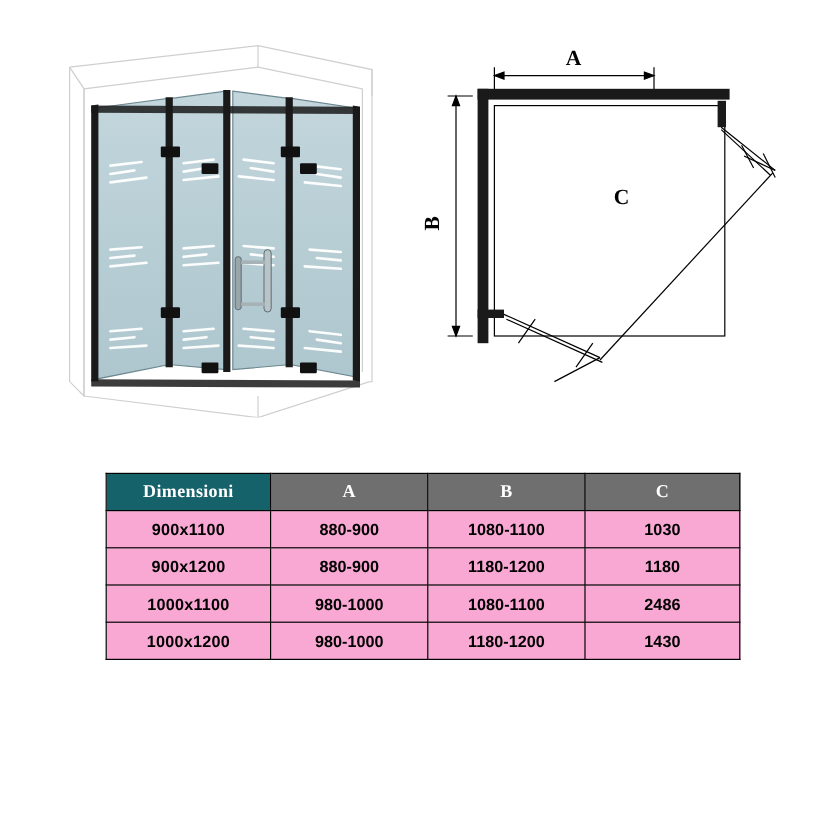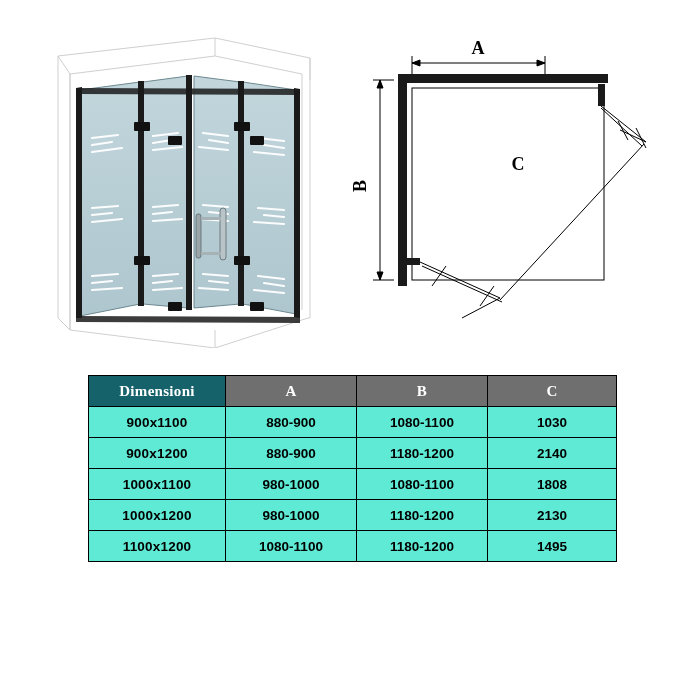--- a/index.html
+++ b/index.html
@@ -34,21 +34,21 @@
     top: 18px;
     width: 320px;
     height: 330px;
   }
   .svg-full { display: block; width: 100%; height: 100%; }
 
   
   .table-wrap {
     position: absolute;
     left: 88px;
-    top: 375px;
+    top: 394px;
     width: 524px;
   }
   table.dims {
     border-collapse: collapse;
     width: 100%;
     table-layout: fixed;
   }
   table.dims th, table.dims td {
     border: 1px solid #000000;
     height: 30px;
@@ -62,21 +62,21 @@
   table.dims thead th {
     color: #ffffff;
     font-family: "Liberation Serif", serif;
     font-size: 15px;
     letter-spacing: 0.3px;
   }
   th.h0 { background: #15626b; width: 136px; }
   th.h1 { background: #6f6f6f; width: 130px; }
   th.h2 { background: #6f6f6f; width: 130px; }
   th.h3 { background: #6f6f6f; width: 128px; }
-  table.dims tbody td { background: #5eead4; }
+  table.dims tbody td { background: #f9a8d4; }
   table.dims tbody td.c0 { letter-spacing: 0.2px; }
 </style>
 </head>
 <body>
 
 <div id="root">
 
   <div class="panel-left">
     <svg class="svg-full" viewBox="0 0 290 330" xmlns="http://www.w3.org/2000/svg">
       <defs>
@@ -247,37 +247,31 @@
         <tr>
           <td class="c0">900x1100</td>
           <td>880-900</td>
           <td>1080-1100</td>
           <td>1030</td>
         </tr>
         <tr>
           <td class="c0">900x1200</td>
           <td>880-900</td>
           <td>1180-1200</td>
-          <td>2140</td>
+          <td>1180</td>
         </tr>
         <tr>
           <td class="c0">1000x1100</td>
           <td>980-1000</td>
           <td>1080-1100</td>
-          <td>1808</td>
+          <td>2486</td>
         </tr>
         <tr>
           <td class="c0">1000x1200</td>
           <td>980-1000</td>
           <td>1180-1200</td>
-          <td>2130</td>
-        </tr>
-        <tr>
-          <td class="c0">1100x1200</td>
-          <td>1080-1100</td>
-          <td>1180-1200</td>
-          <td>1495</td>
+          <td>1430</td>
         </tr>
       </tbody>
     </table>
   </div>
 
 </div>
 
 </body></html>

